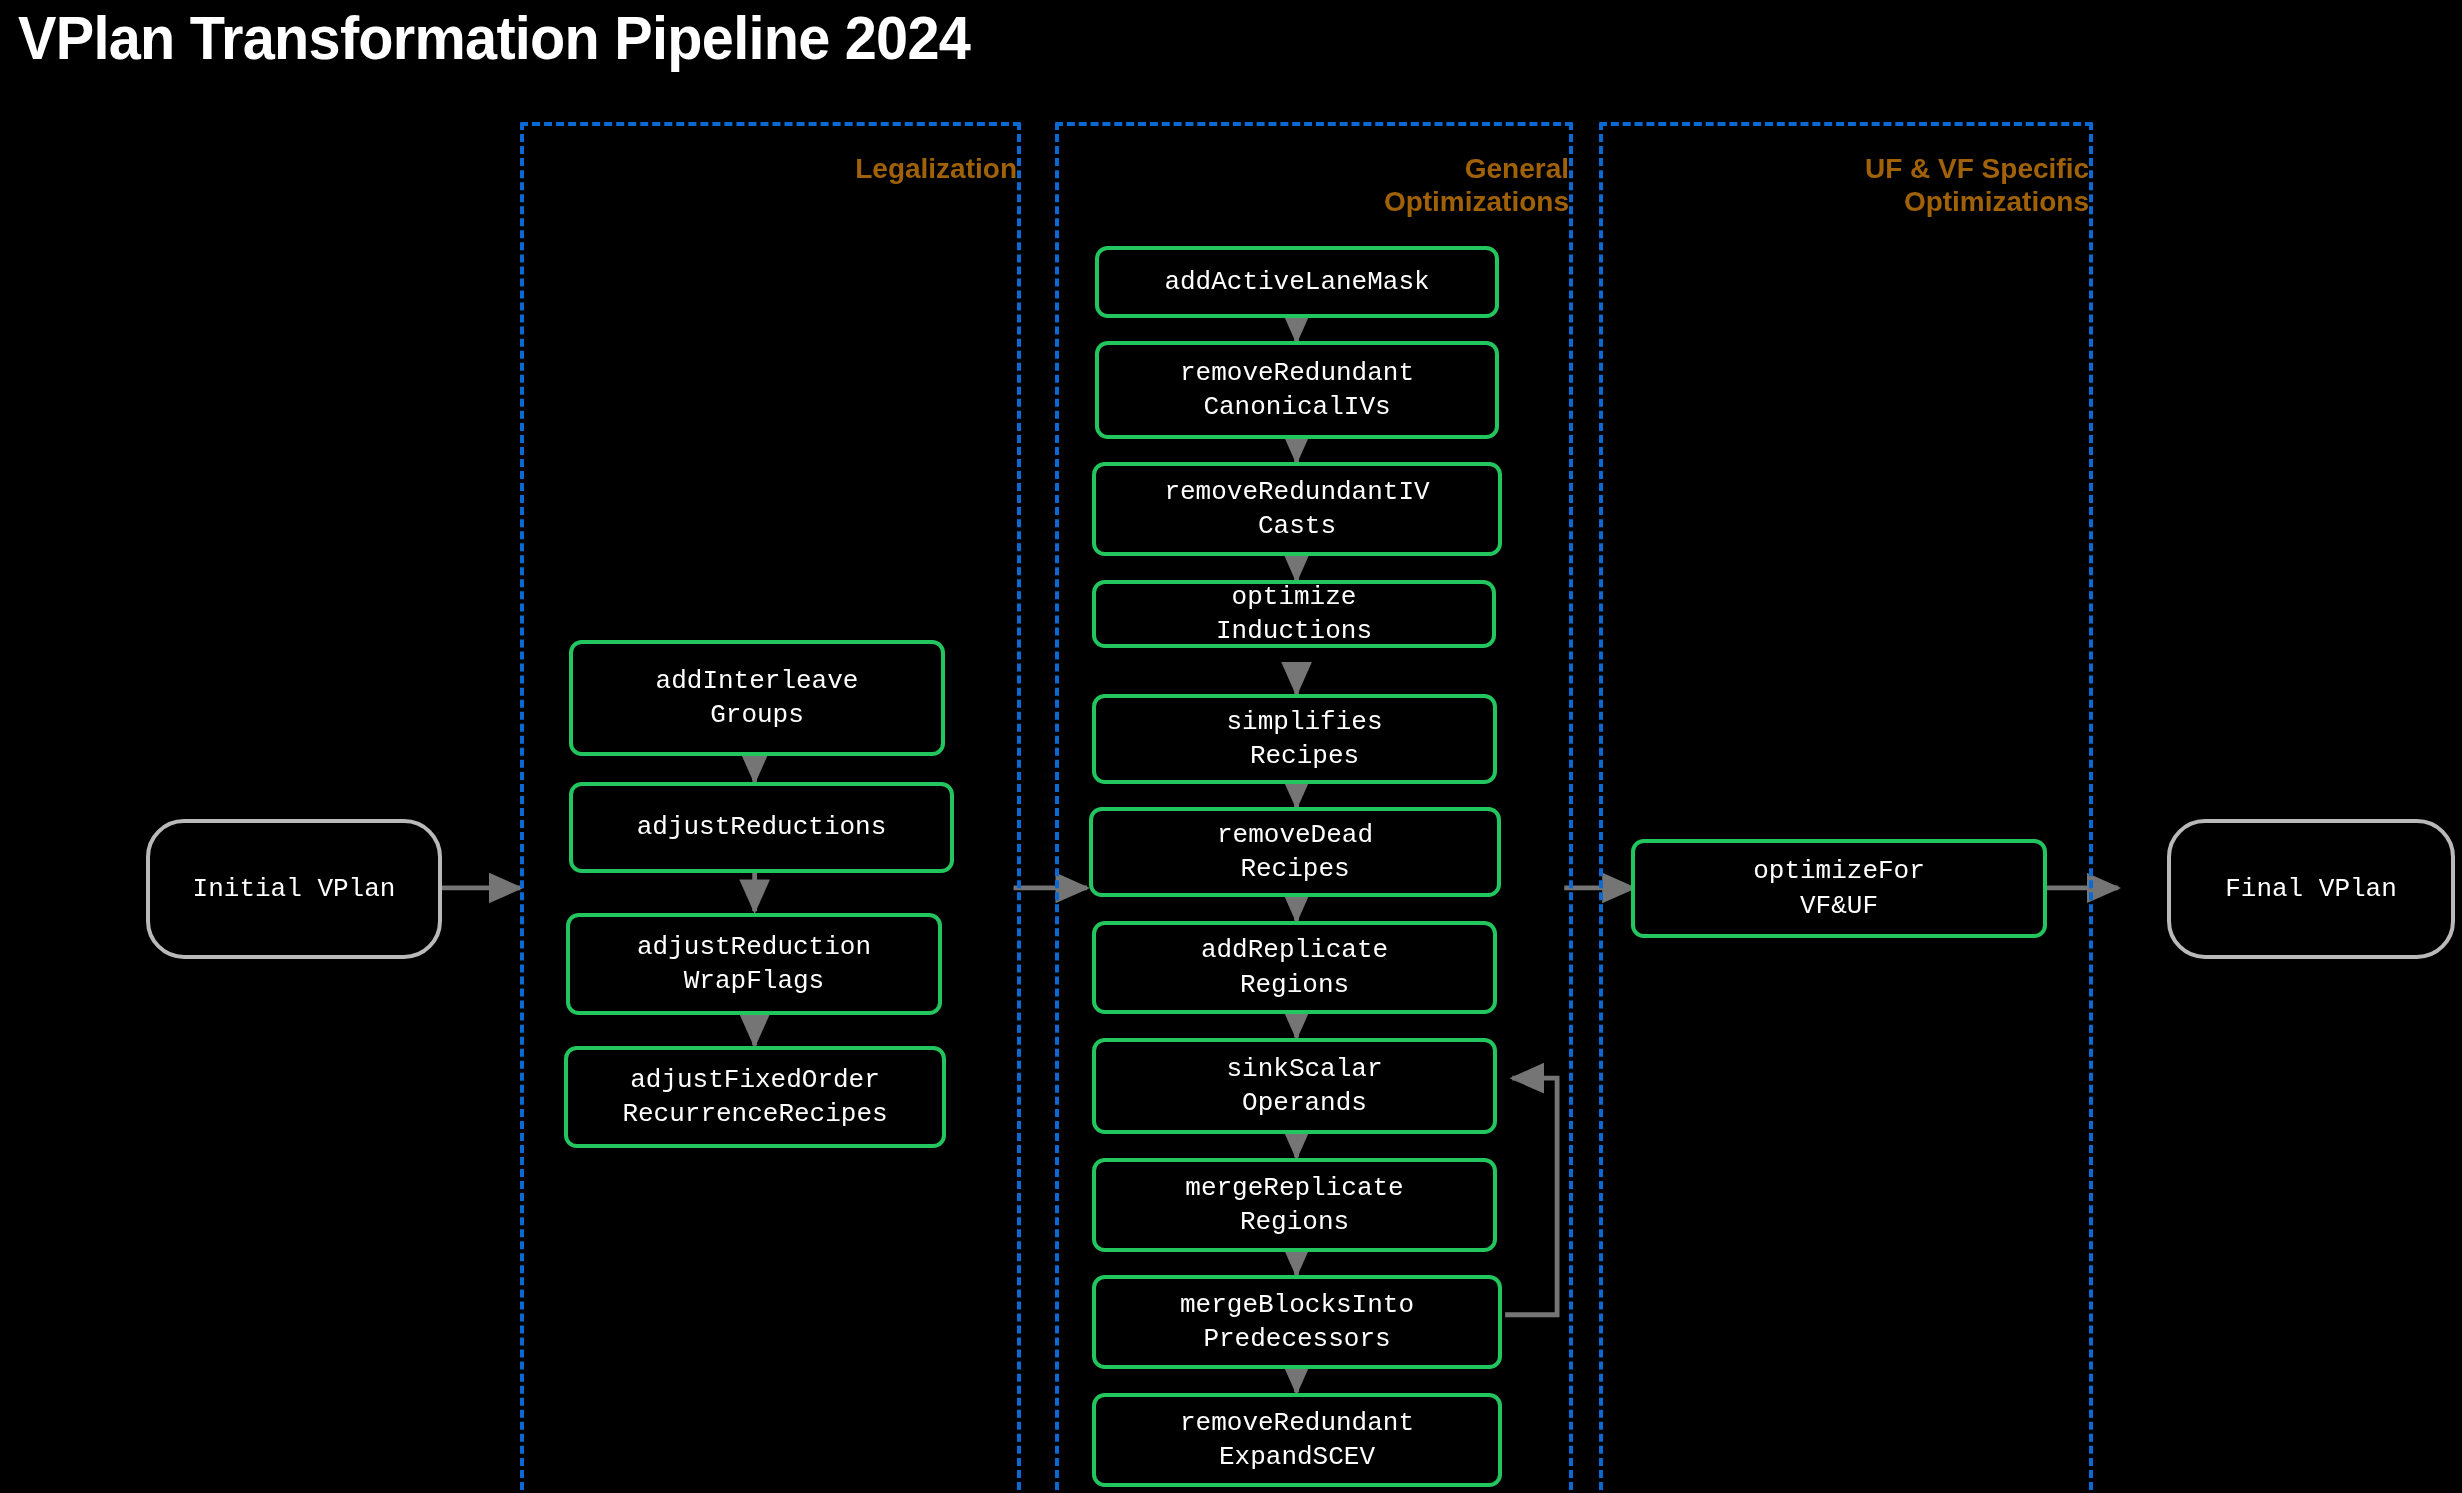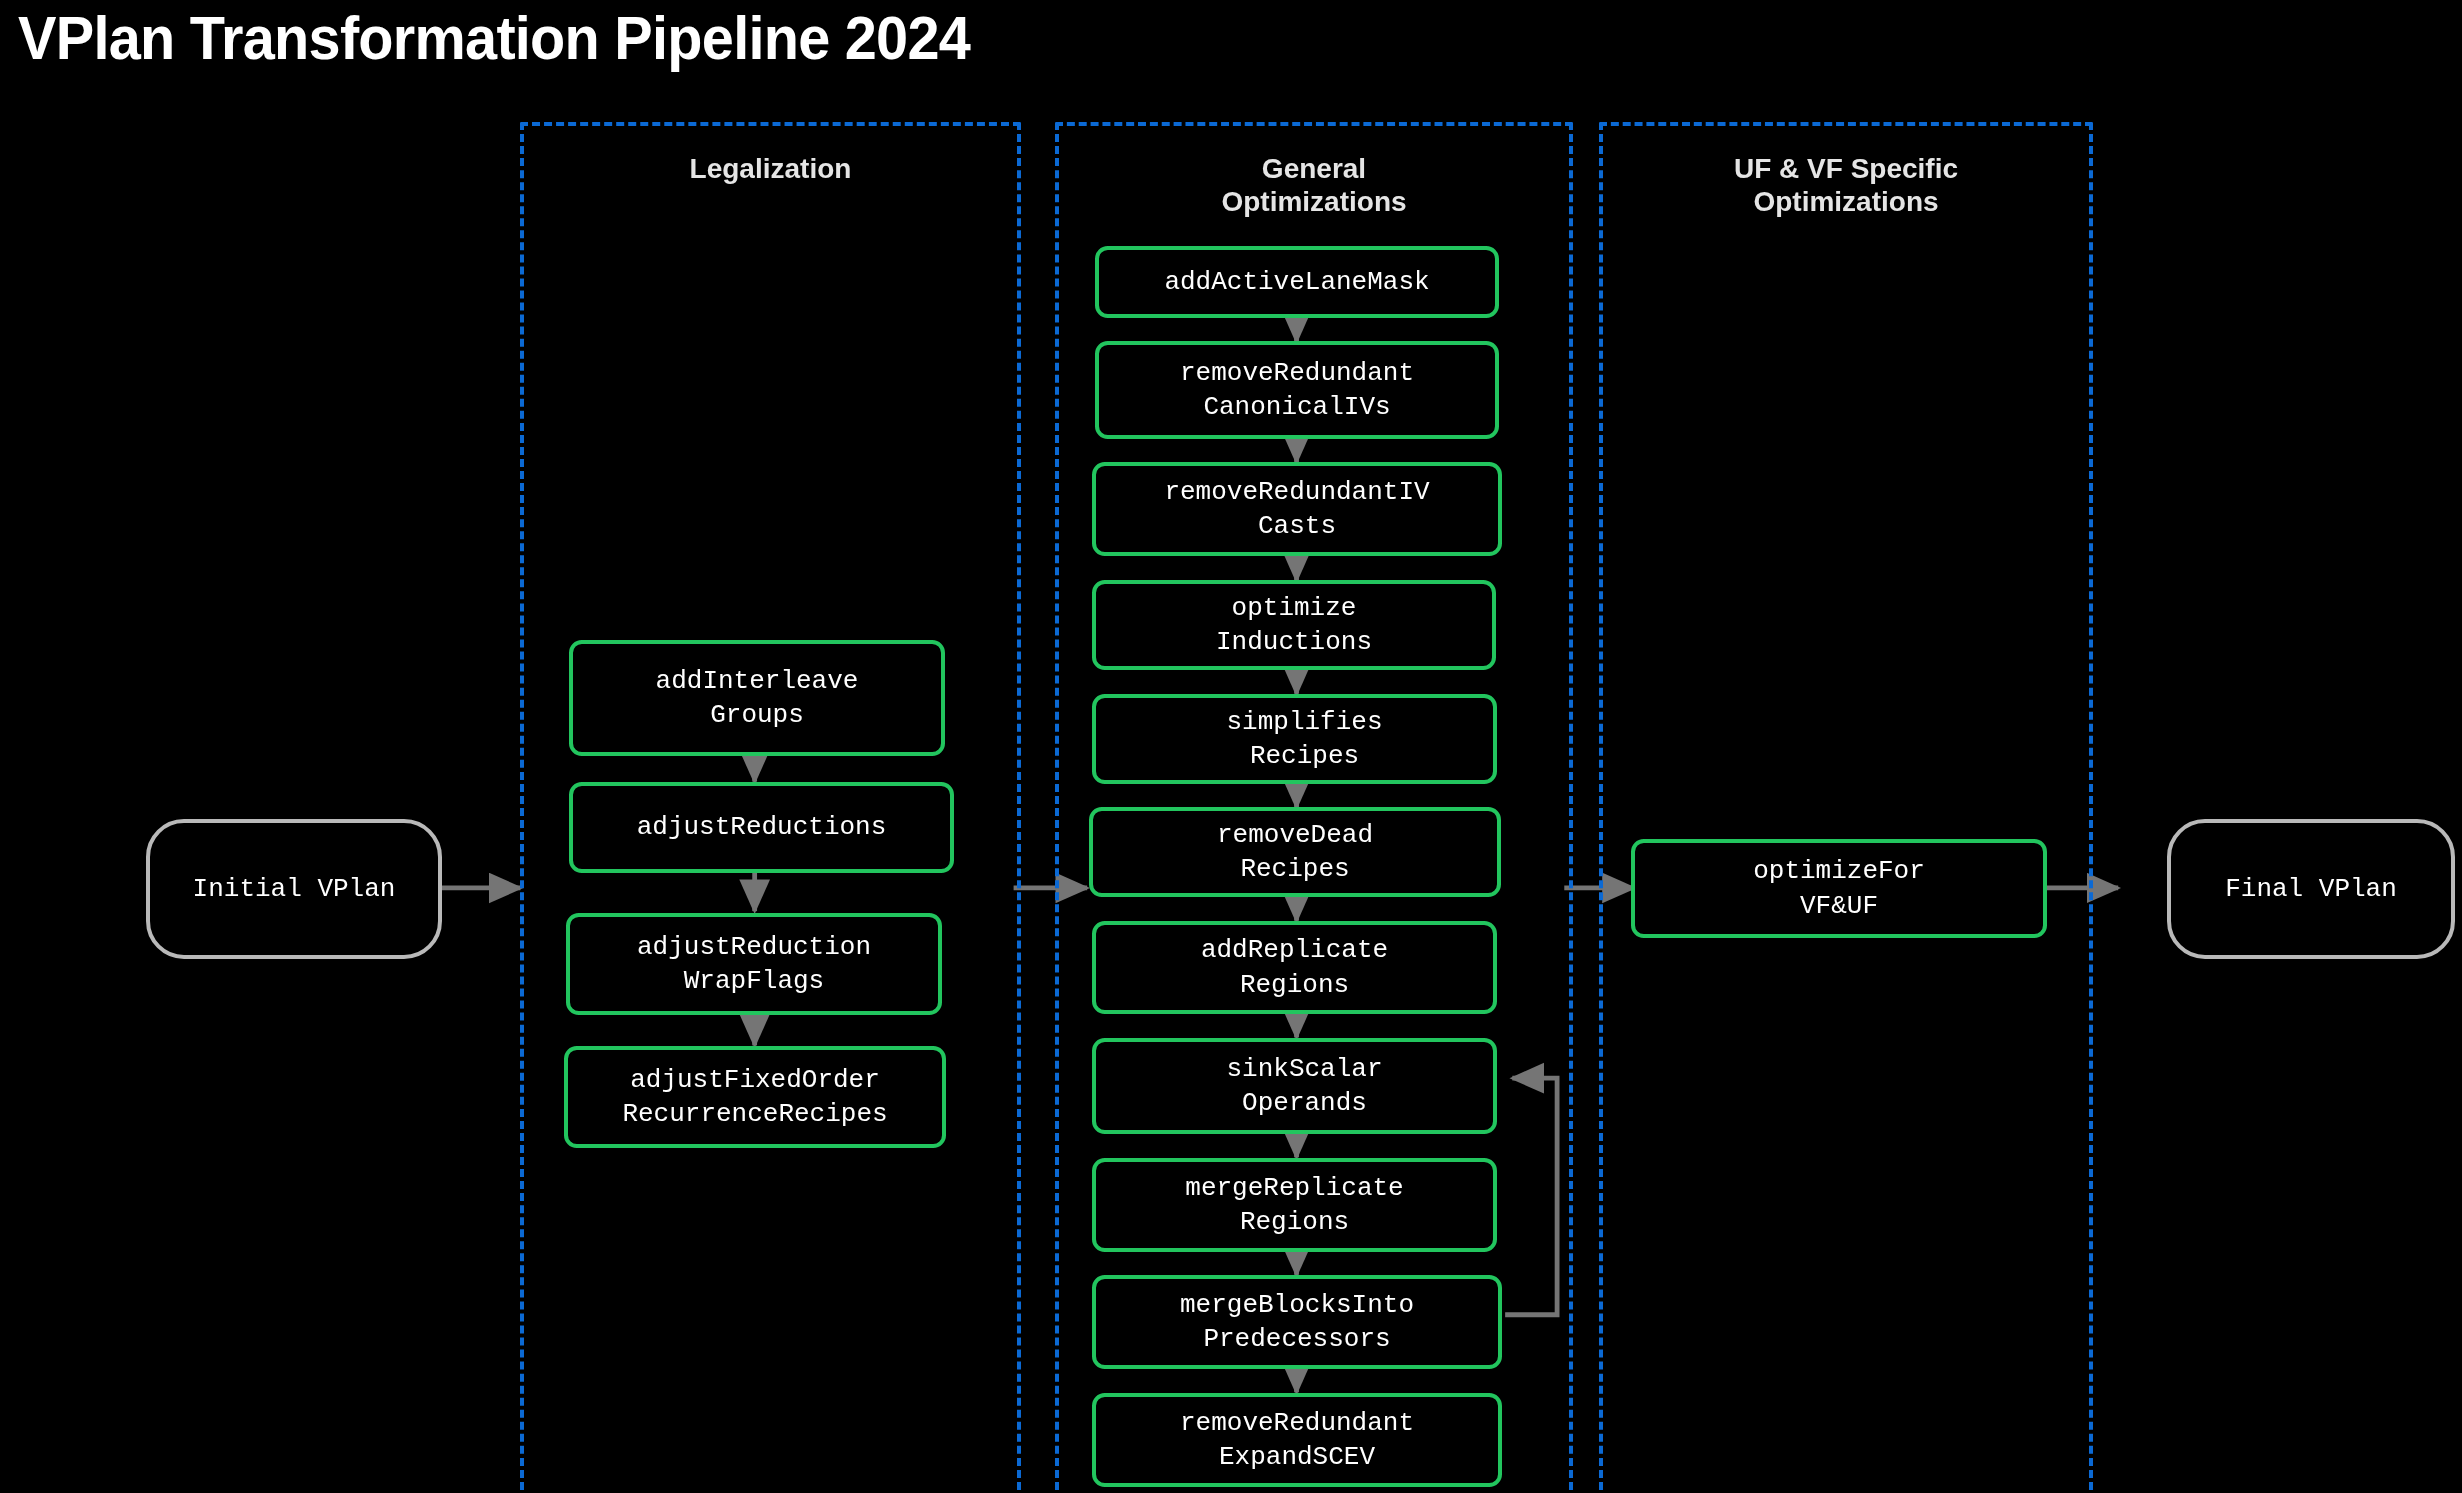--- a/index.html
+++ b/index.html
@@ -16,24 +16,24 @@
 
   
   .subgraph{
     position:absolute;
     border:4px dashed #0b69d4;
     border-radius:1.6px;
     background:transparent;
   }
   .sg-title{
     position:absolute;left:0;right:0;
-    text-align:center;
+    text-align:right;
     font-family:"Liberation Sans",sans-serif;
     font-weight:700;font-size:28px;line-height:1.18;
-    color:#e5e5e5;
+    color:#a16207;
     white-space:pre-line;
   }
 
   
   .node{
     position:absolute;
     box-sizing:border-box;
     display:flex;align-items:center;justify-content:center;
     text-align:center;
     font-family:"Liberation Mono","DejaVu Sans Mono",monospace;
@@ -128,21 +128,21 @@
 RecurrenceRecipes</div>
 
 <div class="node proc" style="left:1095px;top:246px;width:404px;height:72px;">addActiveLaneMask</div>
 
 <div class="node proc" style="left:1095px;top:341px;width:404px;height:98px;">removeRedundant
 CanonicalIVs</div>
 
 <div class="node proc" style="left:1092px;top:462px;width:410px;height:94px;">removeRedundantIV
 Casts</div>
 
-<div class="node proc" style="left:1092px;top:580px;width:404px;height:90px;">optimize
+<div class="node proc" style="left:1092px;top:580px;width:404px;height:68px;">optimize
 Inductions</div>
 
 <div class="node proc" style="left:1092px;top:694px;width:405px;height:90px;padding-left:20px;">simplifies
 Recipes</div>
 
 <div class="node proc" style="left:1089px;top:807px;width:412px;height:90px;font-family:Liberation Mono, monospace;">removeDead
 Recipes</div>
 
 <div class="node proc" style="left:1092px;top:921px;width:405px;height:93px;">addReplicate
 Regions</div>

